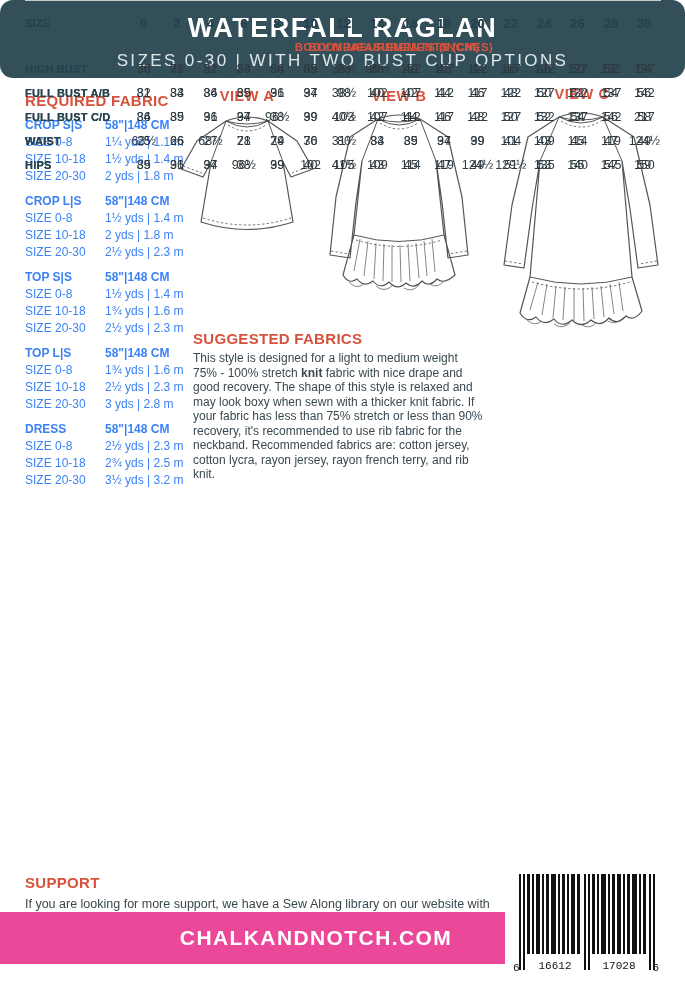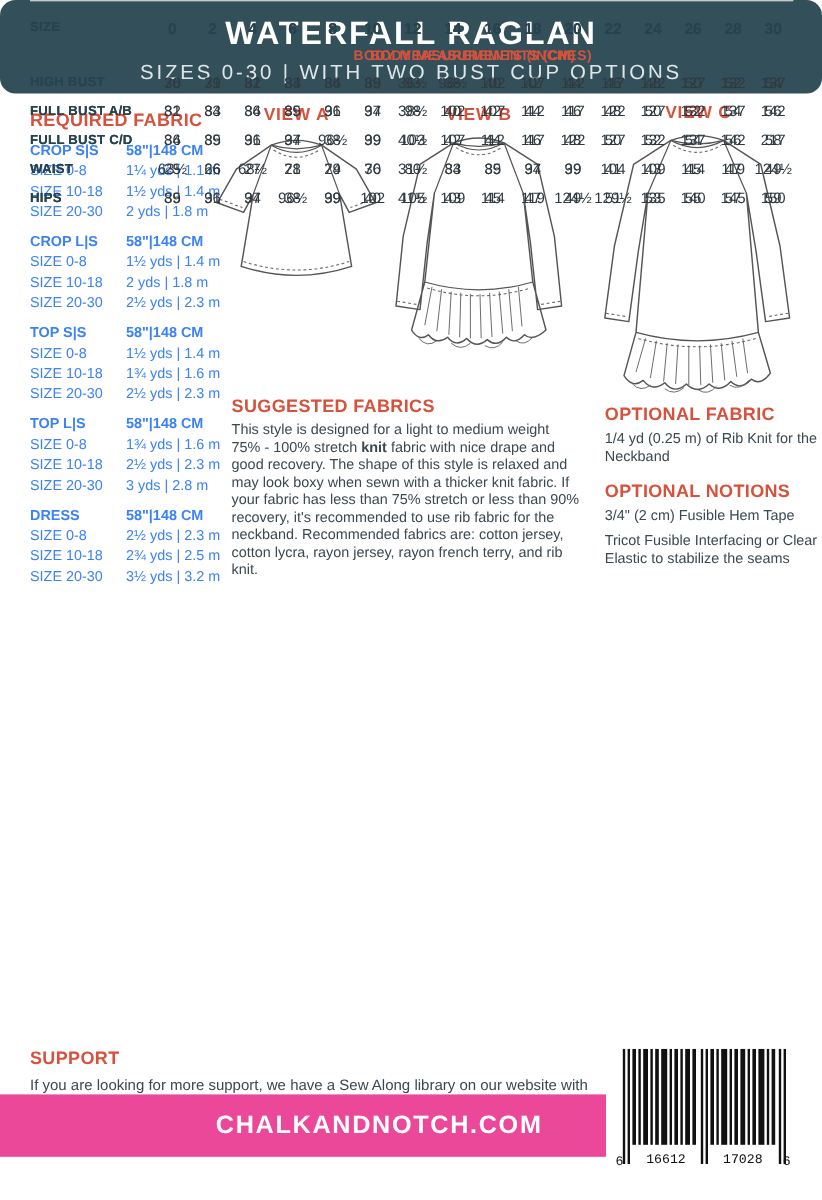--- a/index.html
+++ b/index.html
@@ -219,27 +219,20 @@
       <path class="gth" d="M44,132 L38,164 M52,134 L48,169 M60,136 L58,172 M68,137 L67,174 M76,138 L76,175 M84,138 L85,175 M92,137 L94,174 M100,136 L103,171 M108,134 L111,169 M116,132 L119,165"></path>
       <path class="gth" d="M33,175 Q40,183 48,177 M60,179 Q68,186 76,179 M88,181 Q96,186 103,178 M114,177 Q121,182 128,174"></path>
     </svg>
   </div>
 
   <section class="suggested">
     <h2 class="accent-h">SUGGESTED FABRICS</h2>
     <p><span>This style is designed for a light to medium weight 75% - 100% stretch </span><b>knit</b><span> fabric with nice drape and good recovery. The shape of this style is relaxed and may look boxy when sewn with a thicker knit fabric. If your fabric has less than 75% stretch or less than 90% recovery, it's recommended to use rib fabric for the neckband. Recommended fabrics are: cotton jersey, cotton lycra, rayon jersey, rayon french terry, and rib knit.</span></p>
   </section>
 
-  <section class="optional">
-    <h2 class="accent-h">OPTIONAL FABRIC</h2>
-    <p>1/4 yd (0.25 m) of Rib Knit for the Neckband</p>
-    <h2 class="accent-h gap">OPTIONAL NOTIONS</h2>
-    <p>3/4" (2 cm) Fusible Hem Tape</p>
-    <p>Tricot Fusible Interfacing or Clear Elastic to stabilize the seams</p>
-  </section>
 
   <div>
 
       <div class="twrap">
         <div class="srow head">
           <span class="slabel">SIZE</span>
           <span class="scells">
             <span class="scell">0</span>
             <span class="scell">2</span>
             <span class="scell">4</span>

